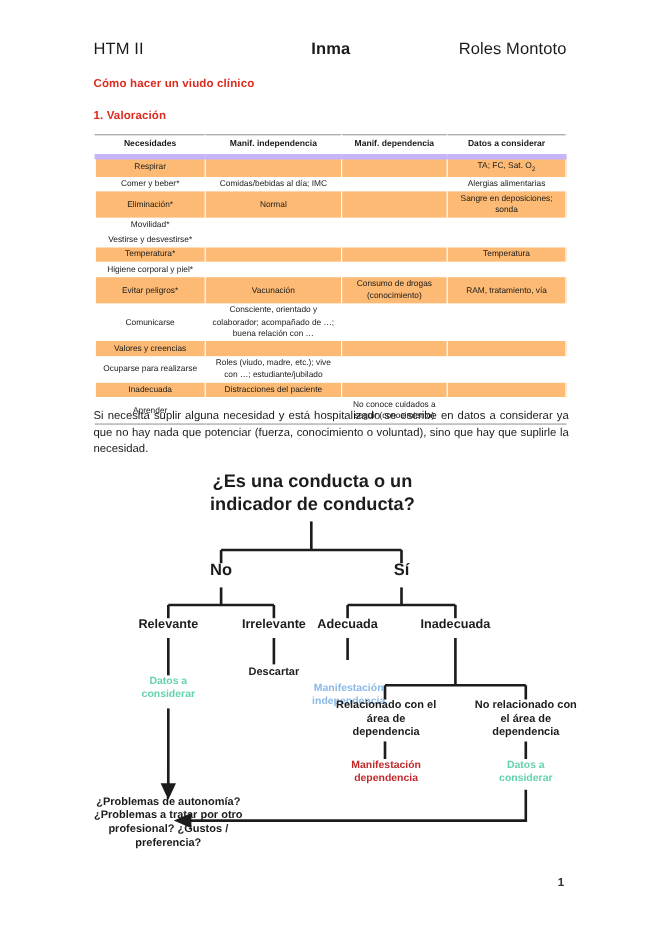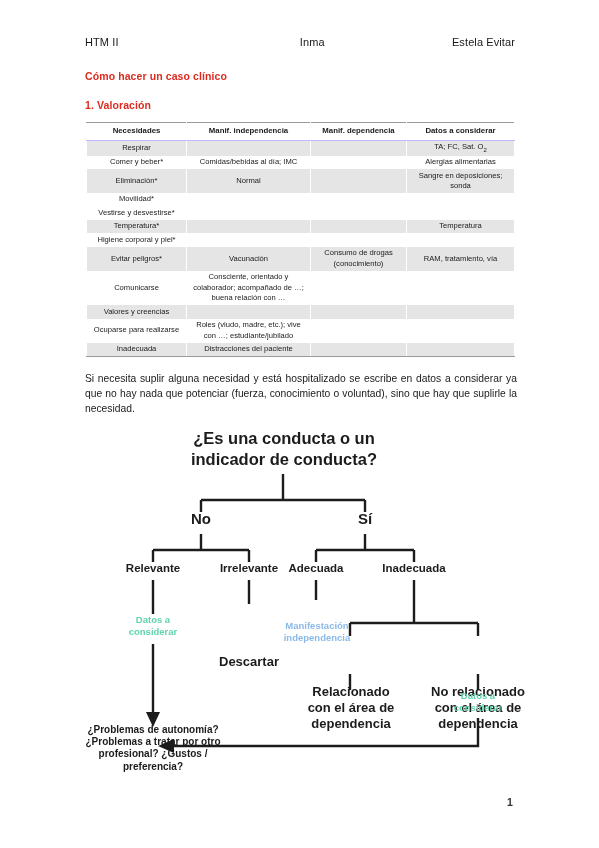--- a/index.html
+++ b/index.html
@@ -20,26 +20,26 @@
   }
 
   
   .doc-header {
     position: absolute;
     left: 85px;
     top: 36px;
     width: 430px;
     display: flex;
     justify-content: space-between;
-    font-size: 11px;
+    font-size: 15px;
     color: #1a1a1a;
     letter-spacing: .1px;
     gap: 22px;
   }
-  .doc-header .hdr-mid { margin-left: 54px; }
+  .doc-header .hdr-mid { margin-left: 54px; font-weight: bold; }
 
   
   .heading-red {
     position: absolute;
     left: 85px;
     font-size: 10.5px;
     font-weight: bold;
     color: #dd2b20;
     letter-spacing: .1px;
   }
@@ -64,26 +64,26 @@
     border-left: 1px solid #ffffff;
     border-right: 1px solid #ffffff;
     padding: 1.5px 3px;
     text-align: center;
     vertical-align: middle;
     color: #1a1a1a;
   }
   table.needs thead th {
     font-weight: bold;
     border-top: 1px solid #9a9a9a;
-    border-bottom: 1px solid #c4b5fd;
+    border-bottom: 5px solid #c4b5fd;
     background: #ffffff;
     padding: 3px 3px;
     font-size: 7.8px;
   }
-  table.needs tbody tr.shaded td { background: #e5e5e5; }
+  table.needs tbody tr.shaded td { background: #fdba74; }
   table.needs tbody tr.plain  td { background: #ffffff; }
   table.needs tbody tr:last-child td { border-bottom: 1px solid #9a9a9a; }
   col.c1 { width: 100px; }
   col.c2 { width: 124px; }
   col.c3 { width: 96px; }
   col.c4 { width: 108px; }
   .sub { font-size: 6px; vertical-align: sub; }
 
   
   .para {
@@ -110,21 +110,21 @@
     position: absolute;
     text-align: center;
     font-weight: bold;
     color: #1c1c1c;
     line-height: 1.22;
     white-space: pre-line;
   }
   .f-title  { font-size: 16.5px; font-weight: bold; line-height: 1.25; }
   .f-lvl1   { font-size: 15px; }
   .f-lvl2   { font-size: 11.5px; }
-  .f-lvl3   { font-size: 13px; margin-top: 48px; }
+  .f-lvl3   { font-size: 10px; }
   .f-blue   { color: #8bb9e8; font-size: 9.5px; margin-top: 24px; }
   .f-teal   { color: #62d3ad; font-size: 9.5px; }
   .f-red    { color: #c0282a; font-size: 9.5px; }
   .f-bottom { font-size: 10px; }
 
   
   .page-num {
     position: absolute;
     left: 500px;
     top: 796px;
@@ -136,24 +136,24 @@
   }
 </style>
 </head>
 <body>
 
 <div class="page">
 
   <div class="doc-header">
     <span>HTM II</span>
     <span class="hdr-mid">Inma</span>
-    <span>Estela Evitar</span>
+    <span>Roles Montoto</span>
   </div>
 
-  <div class="heading-red" id="h-title">Cómo hacer un caso clínico</div>
+  <div class="heading-red" id="h-title">Cómo hacer un viudo clínico</div>
   <div class="heading-red" id="h-sub">1. Valoración</div>
 
   <div class="tbl-wrap">
     <table class="needs">
       <colgroup>
           <col class="c1">
           <col class="c2">
           <col class="c3">
           <col class="c4">
         </colgroup>
@@ -231,20 +231,26 @@
             <td>Roles (viudo, madre, etc.); vive con …; estudiante/jubilado</td>
             <td></td>
             <td></td>
           </tr>
           <tr class="shaded">
             <td>Inadecuada</td>
             <td>Distracciones del paciente</td>
             <td></td>
             <td></td>
           </tr>
+          <tr class="plain">
+            <td>Aprender</td>
+            <td></td>
+            <td>No conoce cuidados a seguir (conocimiento)</td>
+            <td></td>
+          </tr>
         </tbody>
     </table>
   </div>
 
   <div class="para">Si necesita suplir alguna necesidad y está hospitalizado se escribe en datos a considerar ya que no hay nada que potenciar (fuerza, conocimiento o voluntad), sino que hay que suplirle la necesidad.</div>
 
   <div class="flow">
 
     <svg width="599" height="350">
       <g stroke="#1c1c1c" stroke-width="2.4" fill="none">
@@ -302,20 +308,21 @@
 
     <div class="fnode f-lvl3" style="left:204px; top:178px; width:90px;">Descartar</div>
 
     <div class="fnode f-blue" style="left:276px; top:168px; width:82px;">Manifestación independencia</div>
 
     <div class="fnode f-teal" style="left:113px; top:186px; width:80px;">Datos a considerar</div>
 
     <div class="fnode f-lvl3" style="left:305px; top:208px; width:92px;">Relacionado con el área de dependencia</div>
     <div class="fnode f-lvl3" style="left:428px; top:208px; width:100px;">No relacionado con el área de dependencia</div>
 
+    <div class="fnode f-red" style="left:305px; top:262px; width:92px;">Manifestación dependencia</div>
     <div class="fnode f-teal" style="left:438px; top:262px; width:80px;">Datos a considerar</div>
 
     <div class="fnode f-bottom" style="left:78px; top:296px; width:150px;">¿Problemas de autonomía? ¿Problemas a tratar por otro profesional? ¿Gustos / preferencia?</div>
   </div>
 
   <div class="page-num">1</div>
 
 </div>
 
 </body></html>

